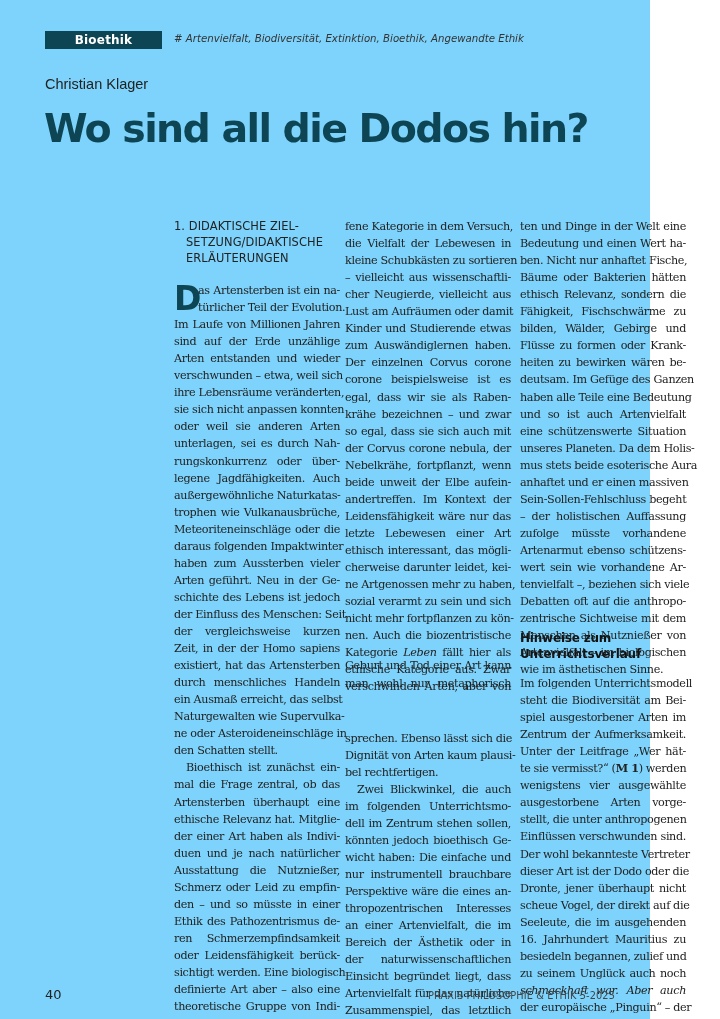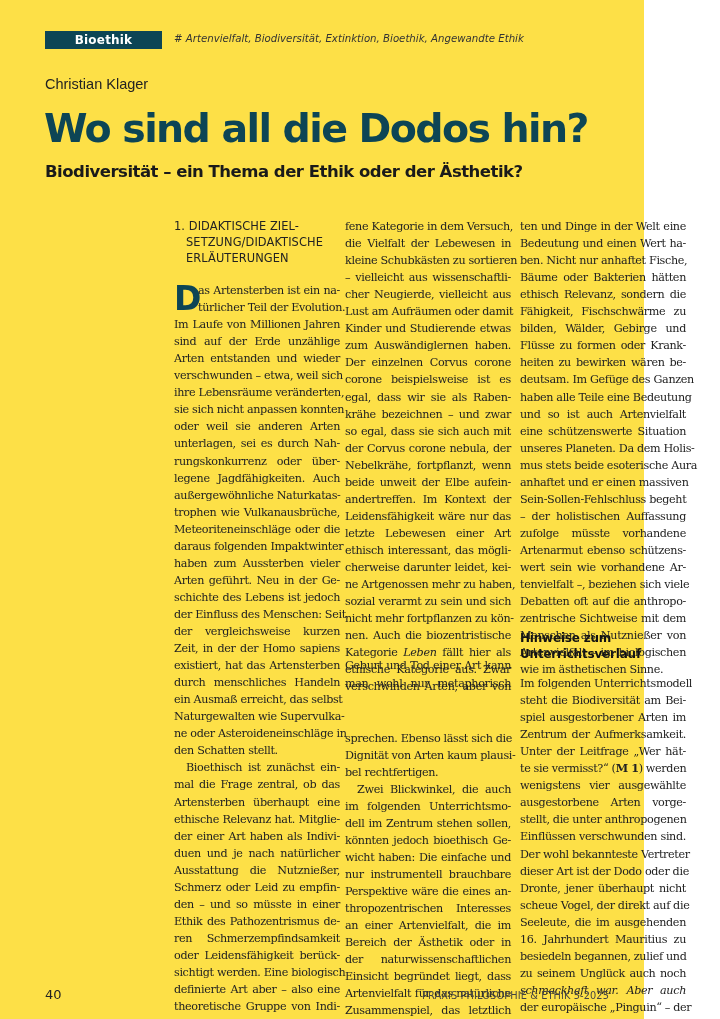--- a/index.html
+++ b/index.html
@@ -1,17 +1,17 @@
 <!DOCTYPE html>
 <html><head>
 <meta charset="utf-8">
 <style>
   html, body { margin: 0; padding: 0; background: #ffffff; }
   body { width: 720px; height: 1019px; position: relative; overflow: hidden; }
-  .page { position: absolute; left: 0; top: 0; width: 604px; height: 1019px; background: #fde047; padding-left: 40px; }
+  .page { position: absolute; left: 0; top: 0; width: 650px; height: 1019px; background: #7dd3fc; }
 
   .badge {
     position: absolute; left: 45px; top: 31px; width: 117px; height: 18px;
     background: #0d4555; color: #ffffff;
     font-family: "DejaVu Sans", sans-serif; font-weight: bold; font-size: 12px;
     line-height: 18px; text-align: center; letter-spacing: 0.2px;
   }
   .tags {
     position: absolute; left: 174px; top: 33px;
     font-family: "DejaVu Sans", sans-serif; font-style: italic; font-size: 10.2px;
@@ -72,21 +72,20 @@
 </style>
 </head>
 <body>
 
 <div class="page">
   <div class="badge">Bioethik</div>
   <div class="tags"># Artenvielfalt, Biodiversität, Extinktion, Bioethik, Angewandte Ethik</div>
 
   <div class="author">Christian Klager</div>
   <div class="title">Wo sind all die Dodos hin?</div>
-  <div class="subtitle">Biodiversität – ein Thema der Ethik oder der Ästhetik?</div>
 
   <div class="col c1" id="col1">
     <div class="sechead" style="top:218px">1. DIDAKTISCHE ZIEL-</div>
     <div class="sechead" style="top:234px; left:12px">SETZUNG/DIDAKTISCHE</div>
     <div class="sechead" style="top:250px; left:12px">ERLÄUTERUNGEN</div>
     <div class="dropcap">D</div>
   <div class="ln" style="top: 282px; left: 24px; width: calc(100% - 24px);">as Artensterben ist ein na-</div>
       <div class="ln" style="top: 299.05px; left: 24px; width: calc(100% - 24px);">türlicher Teil der Evolution.</div>
       <div class="ln" style="top: 316.1px;">Im Laufe von Millionen Jahren</div>
       <div class="ln" style="top: 333.15px;">sind auf der Erde unzählige</div>

